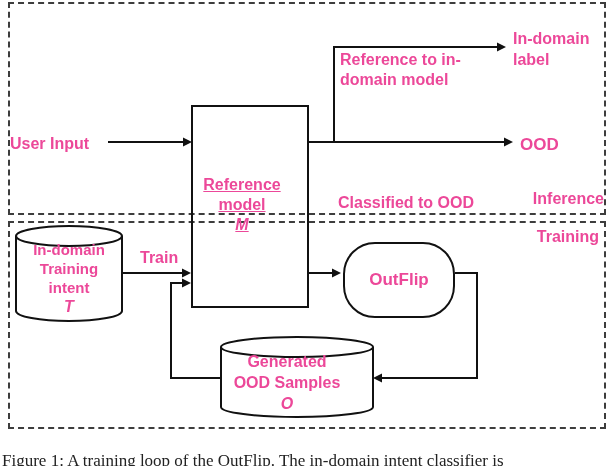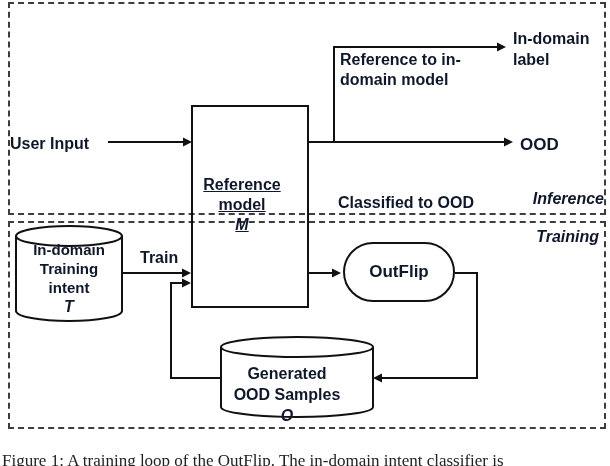--- a/index.html
+++ b/index.html
@@ -1,22 +1,22 @@
 <!DOCTYPE html>
 <html><head>
 <meta charset="utf-8">
 <style>
   html,body{margin:0;padding:0;background:#fff;}
   #figure{
     position:relative;width:610px;height:466px;background:#fff;overflow:hidden;
     font-family:"Liberation Sans","DejaVu Sans",sans-serif;color:#111;
   }
   .dashed-box{position:absolute;border:2px dashed #3d3d3d;background:transparent;}
-  .lbl{position:absolute;font-weight:bold;font-size:16px;line-height:20px;white-space:pre;color:#0f172a;}
-  .region-lbl{font-style:italic;}
+  .lbl{position:absolute;font-weight:bold;font-size:16px;line-height:20px;white-space:pre;color:#ec4899;}
+  .region-lbl{}
   .node-box{position:absolute;border:2px solid #111;background:transparent;box-sizing:border-box;}
   .stadium{border-radius:32px;background:#fff;display:flex;align-items:center;justify-content:center;}
   .center-text{text-align:center;}
   .sym{font-style:italic;}
   svg.overlay{position:absolute;left:0;top:0;z-index:1;}
   .txt-layer{position:absolute;z-index:2;}
   #caption{
     position:absolute;left:2px;top:452px;width:606px;
     font-family:"Liberation Serif","DejaVu Serif",serif;
     font-size:17px;line-height:18px;color:#222;white-space:nowrap;
@@ -76,21 +76,21 @@
   <div class="lbl txt-layer" style="left:338px;top:151px;margin-top:42px;">Classified to OOD</div>
 
   <div class="lbl region-lbl txt-layer" style="right:6px;top:189px;">Inference</div>
 
   <div class="lbl region-lbl txt-layer" style="right:11px;top:227px;">Training</div>
 
   <div class="lbl txt-layer center-text" style="left:16px;top:240px;width:106px;font-size:15px;line-height:19px;"><span>In-domain</span><br><span>Training</span><br><span>intent</span><br><span class="sym" style="font-size:16px;">T</span></div>
 
   <div class="lbl txt-layer" style="left:140px;top:248px;">Train</div>
 
-  <div class="node-box stadium txt-layer" style="left:343px;top:242px;width:112px;height:60px;">
+  <div class="node-box stadium txt-layer" style="left:343px;top:242px;width:112px;height:76px;">
       <span class="lbl" style="position:static;font-size:17px;">OutFlip</span>
     </div>
 
-  <div class="lbl txt-layer center-text" style="left:221px;top:351px;width:132px;line-height:21px;margin-top:12px;"><span>Generated</span><br><span>OOD Samples</span><br><span class="sym">O</span></div>
+  <div class="lbl txt-layer center-text" style="left:221px;top:351px;width:132px;line-height:21px;"><span>Generated</span><br><span>OOD Samples</span><br><span class="sym">O</span></div>
 
   <div id="caption">Figure 1: A training loop of the OutFlip. The in-domain intent classifier is</div>
 
 </div>
 
 </body></html>

